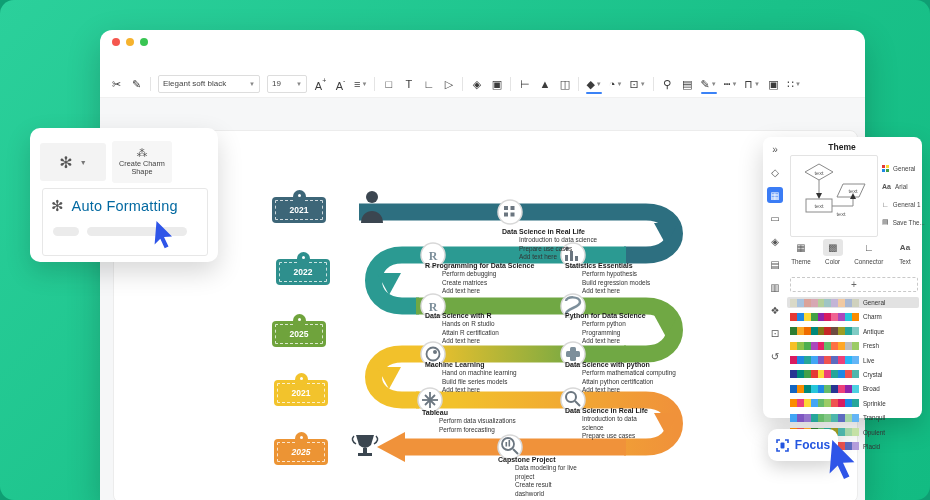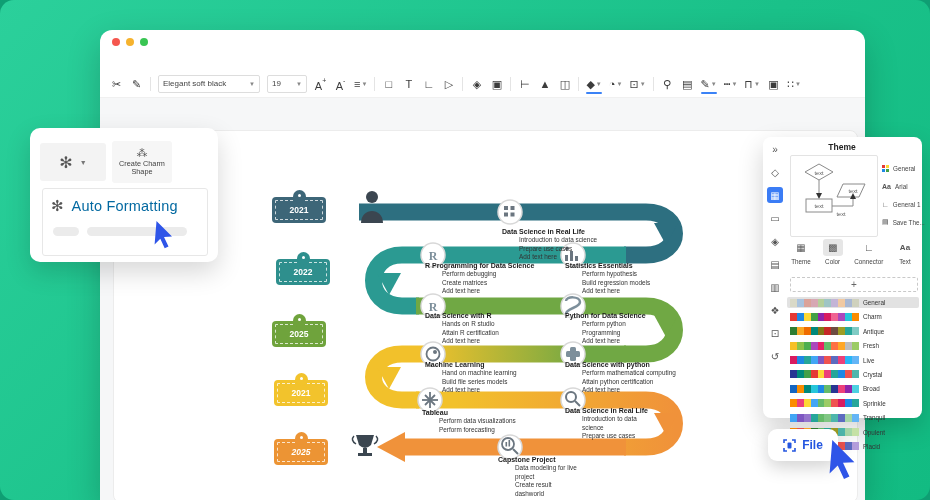--- a/index.html
+++ b/index.html
@@ -565,19 +565,19 @@
   <div class="focus-btn">
     <svg width="13" height="13" viewBox="0 0 13 13">
       <g stroke="#2456e0" stroke-width="1.6" fill="none">
         <path d="M1 4 V1 H4"></path>
           <path d="M9 1 H12 V4"></path>
           <path d="M12 9 V12 H9"></path>
           <path d="M4 12 H1 V9"></path>
       </g>
       <rect x="4.5" y="3.5" width="4" height="6" rx="1" fill="#2456e0"></rect>
     </svg>
-    <span class="txt">File</span>
+    <span class="txt">Focus</span>
   </div>
   <svg class="cursor" style="left:823px;top:438px" width="40" height="44" viewBox="0 0 28 30">
     <path d="M6.5,1 L22,16.5 L14,17 L18.5,26.5 L14.7,28.3 L10.3,18.8 L4.6,24.4 Z" fill="#2f55e8"></path>
   </svg>
 
 </div>
 
 </body></html>

